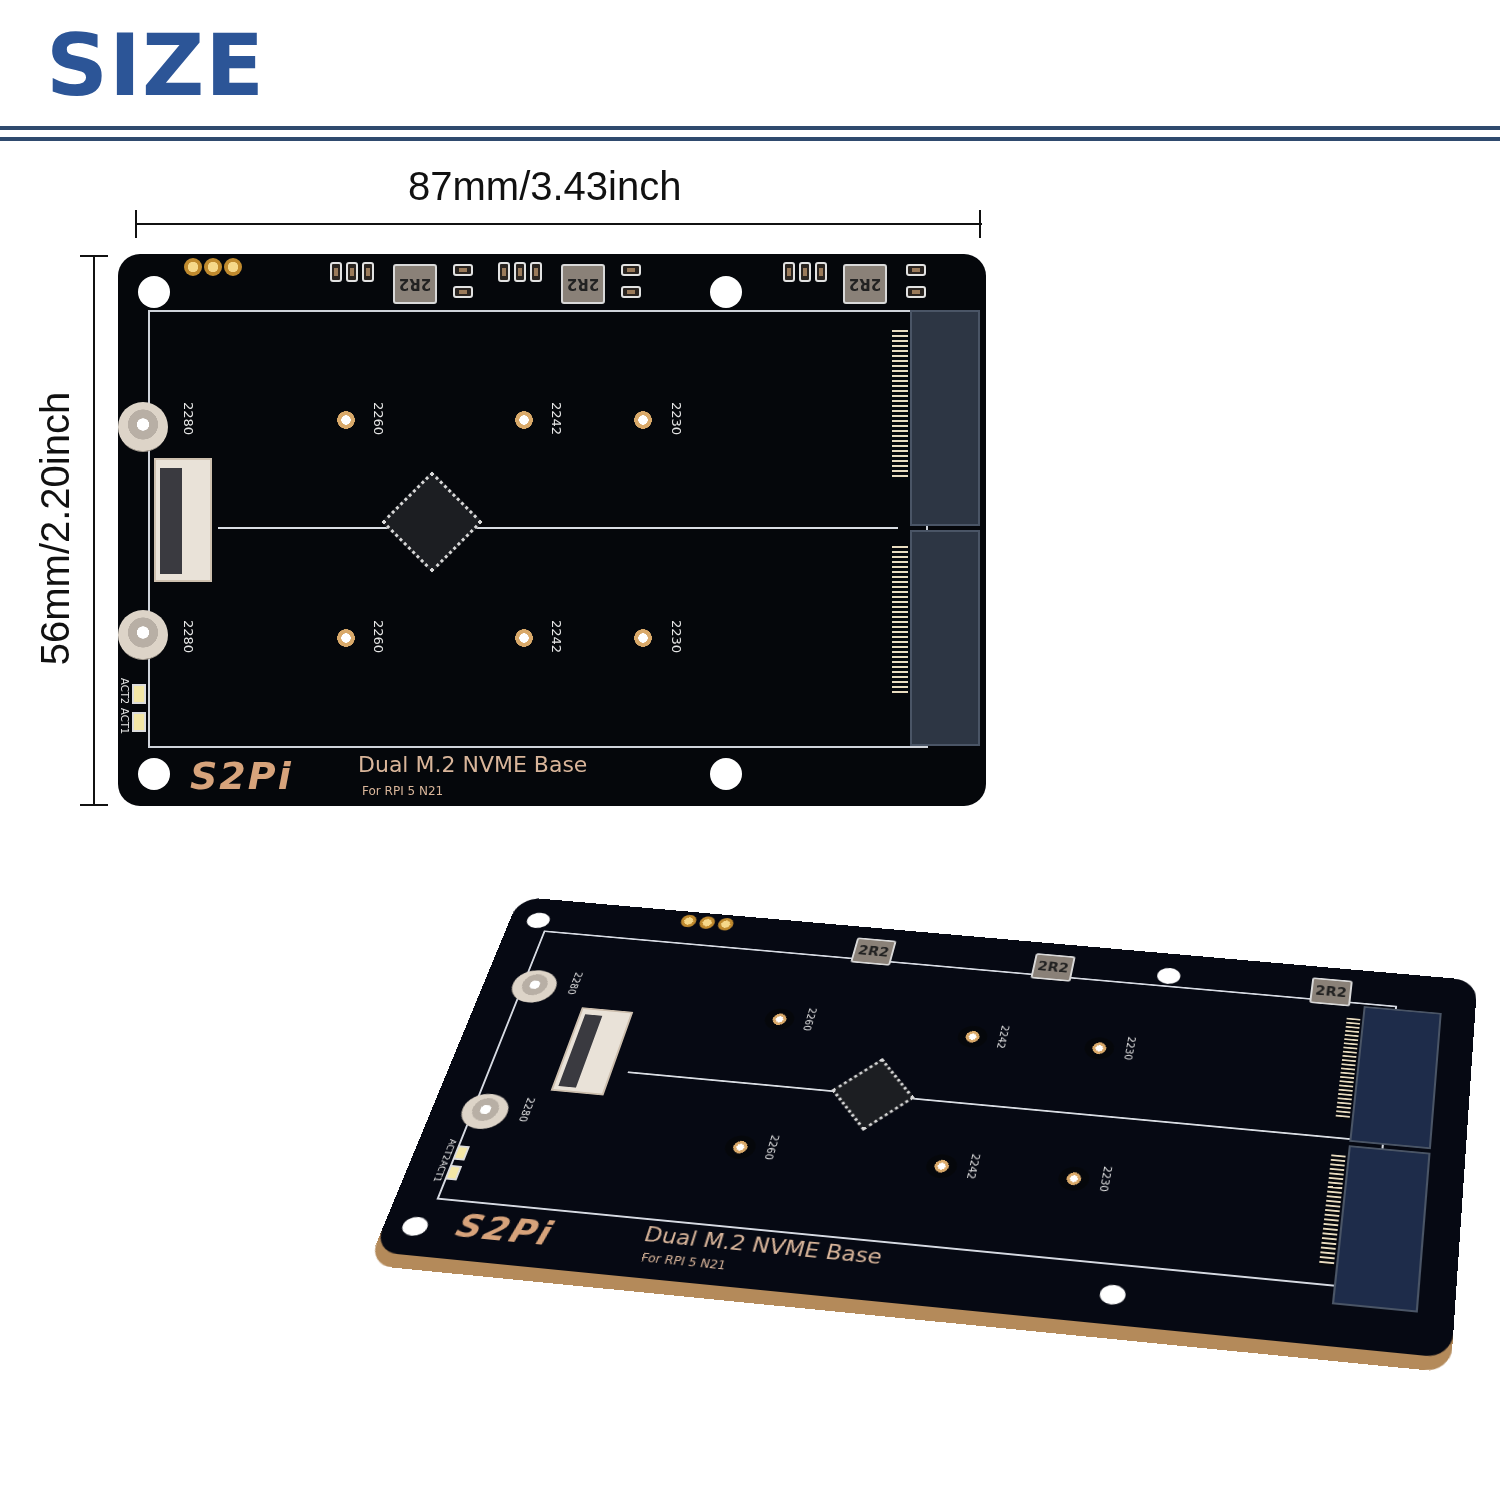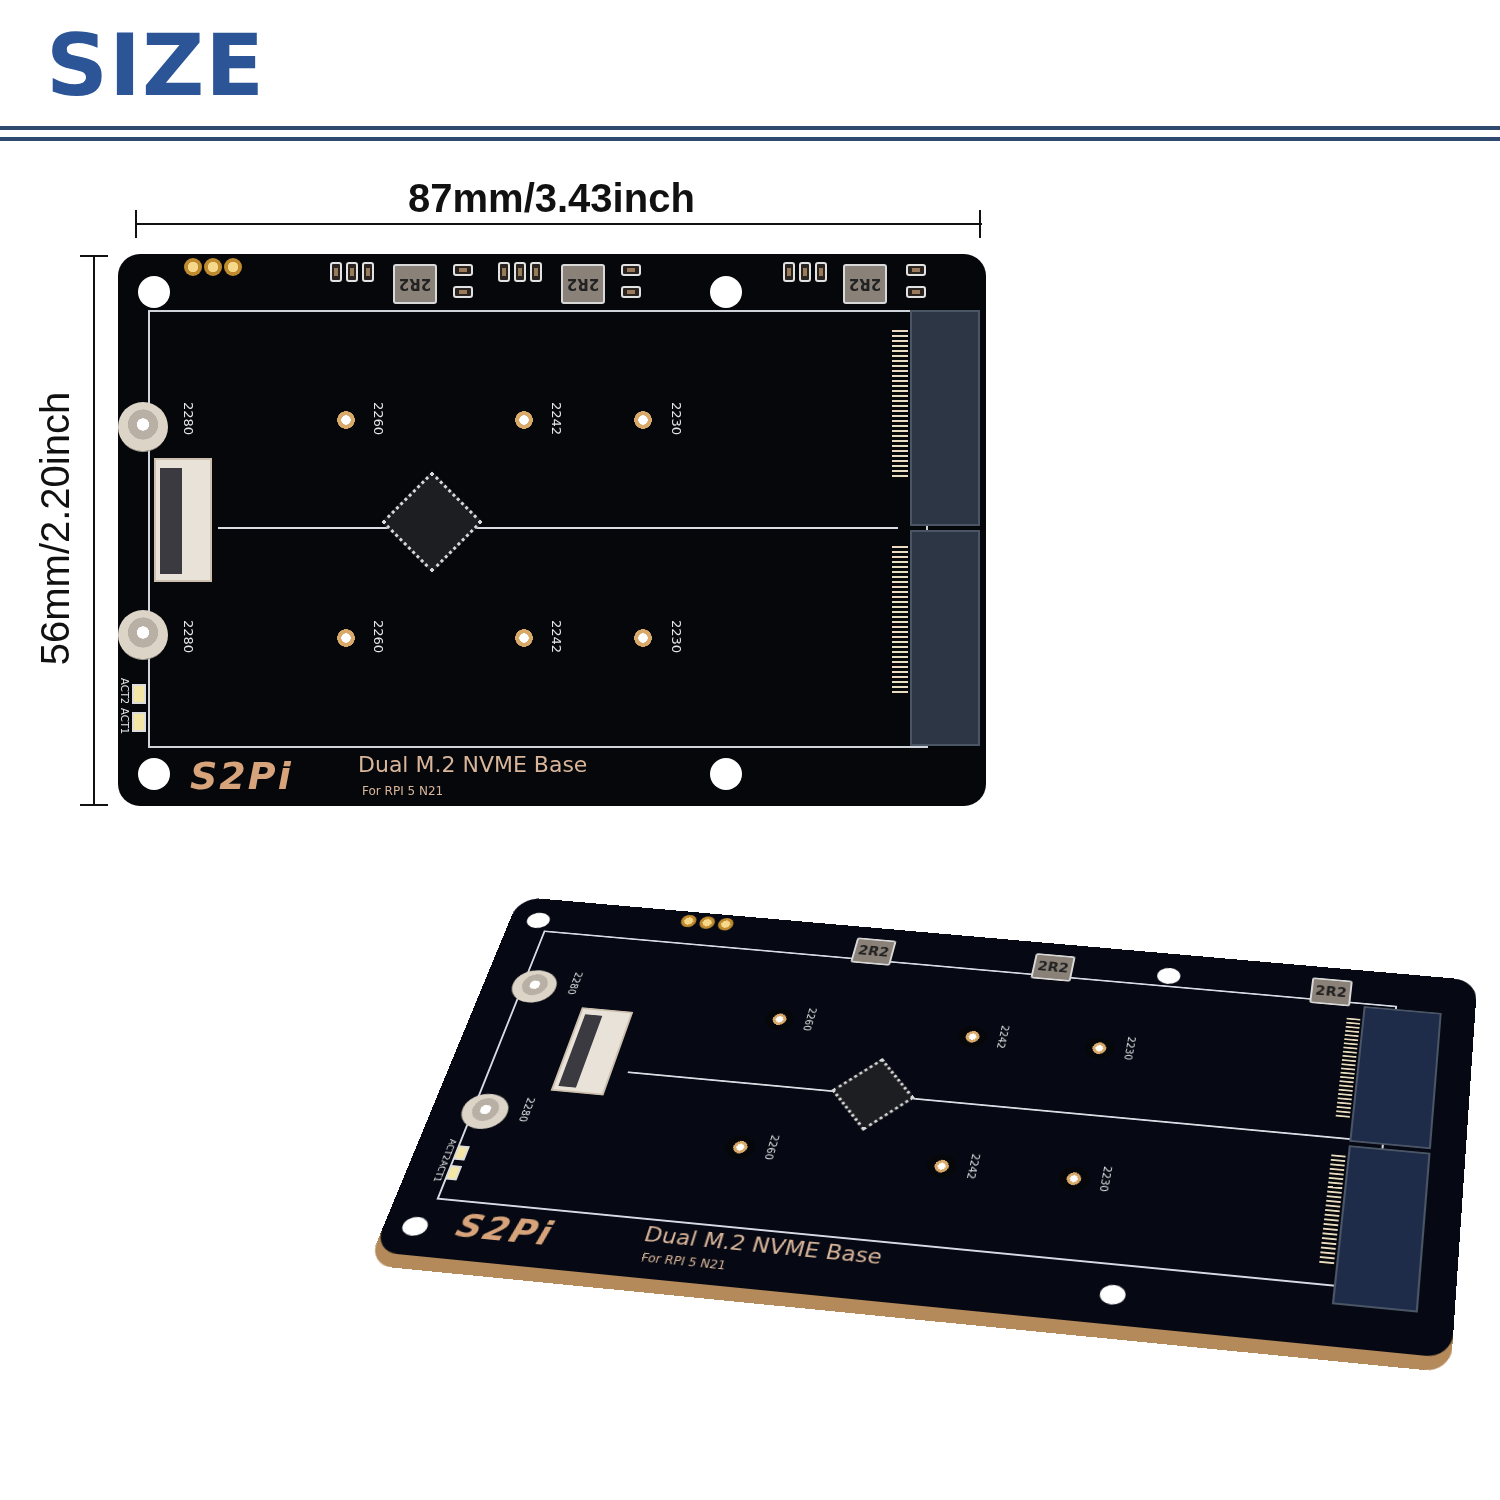--- a/index.html
+++ b/index.html
@@ -78,21 +78,21 @@
     box-shadow: 0 14px 0 #b48a5a;
   }
 </style>
 </head>
 <body>
 
 <div class="title">SIZE</div>
 <div class="rule" style="top:126px;"></div>
 <div class="rule" style="top:137px;"></div>
 
-<div class="dim-label" style="left:408px; top:176px;font-weight:bold;">87mm/3.43inch</div>
+<div class="dim-label" style="left:408px; top:164px;">87mm/3.43inch</div>
 <div class="dim-h" style="left:136px; top:223px; width:846px;"></div>
 <div class="dim-v" style="left:135px; top:210px; height:28px;"></div>
 <div class="dim-v" style="left:979px; top:210px; height:28px;"></div>
 
 <div class="dim-label" style="left:-95px; top:506px; width:300px; text-align:center; transform:rotate(-90deg);">56mm/2.20inch</div>
 <div class="dim-v" style="left:93px; top:255px; height:550px;"></div>
 <div class="dim-h" style="left:80px; top:255px; width:28px;"></div>
 <div class="dim-h" style="left:80px; top:804px; width:28px;"></div>
 
 <div class="pcb" style="left:118px; top:254px; width:868px; height:552px;">

